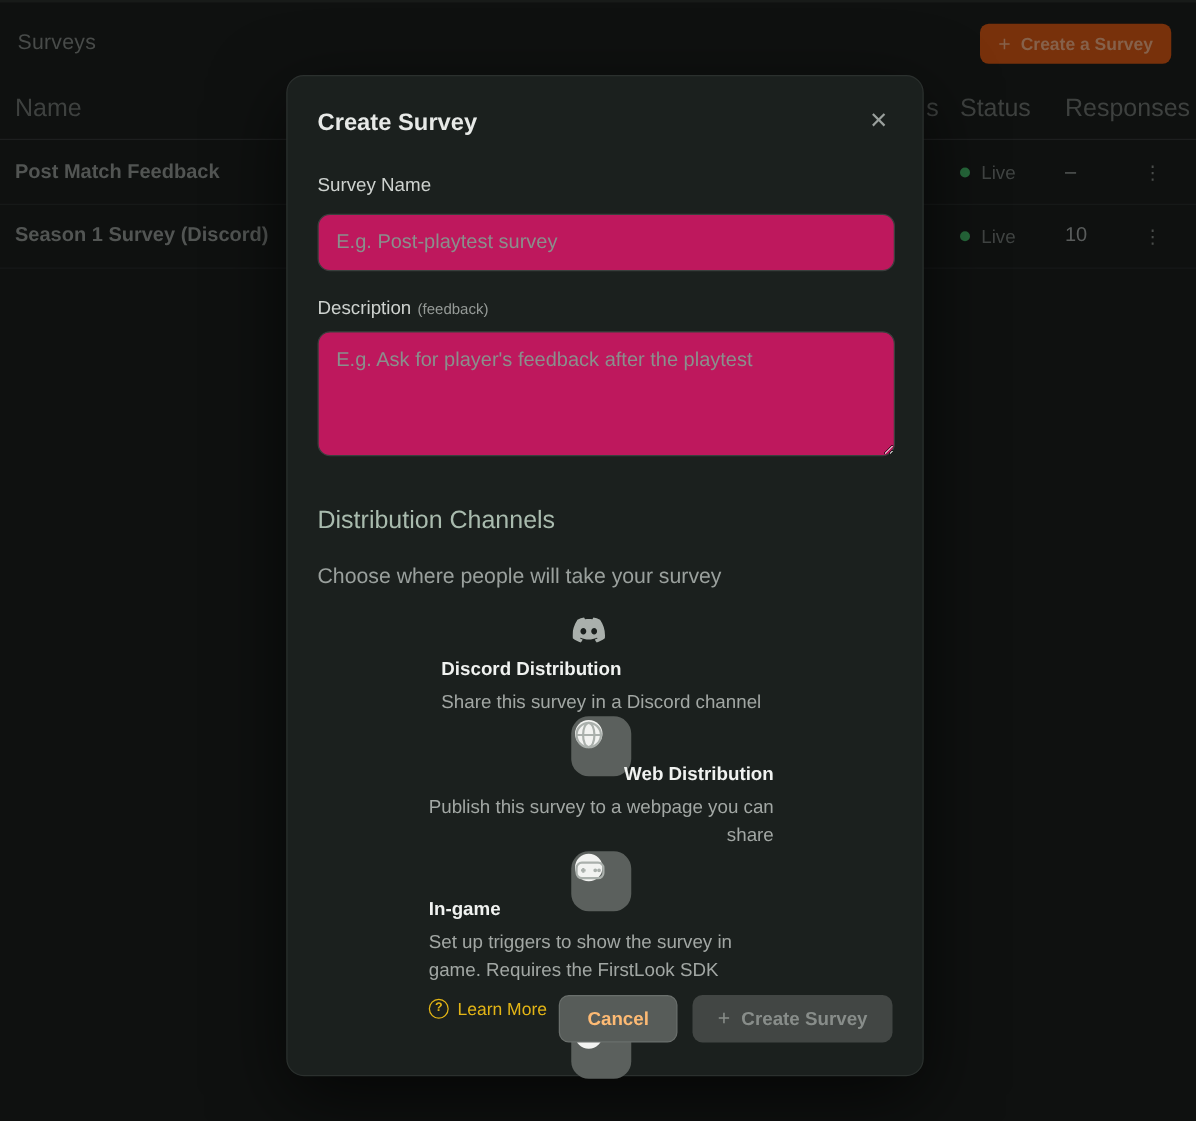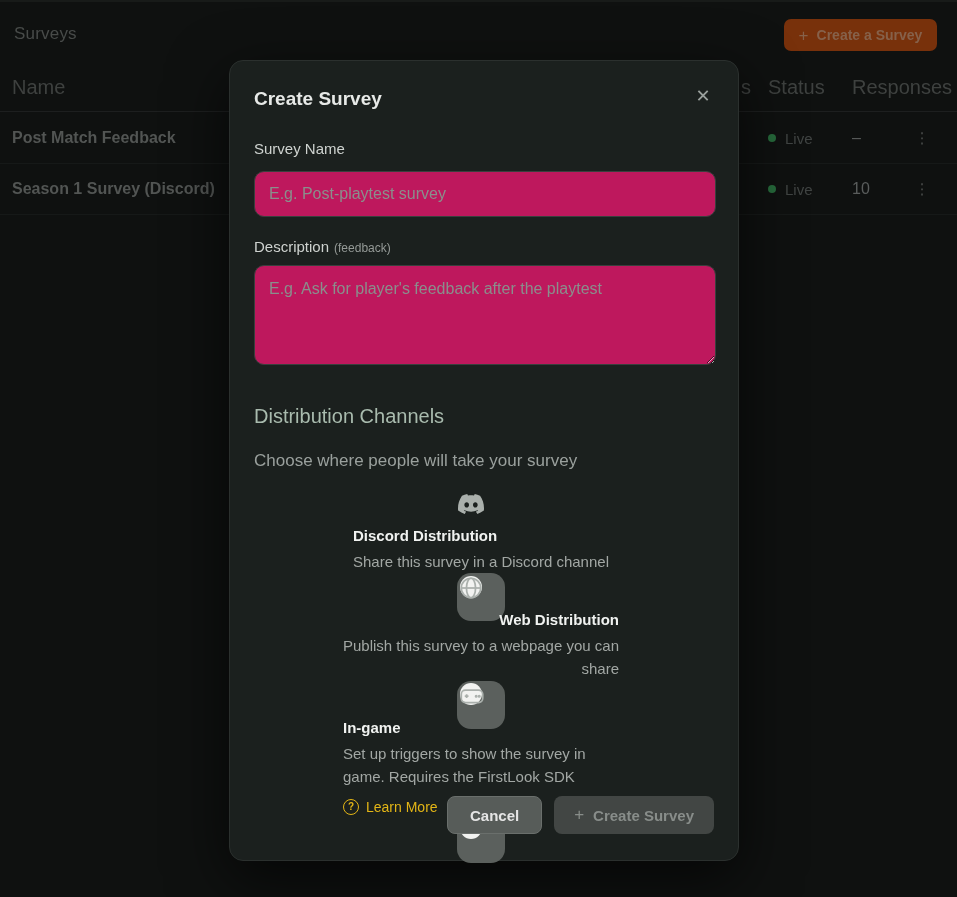--- a/index.html
+++ b/index.html
@@ -119,21 +119,21 @@
     background: #5b605d; position: relative; cursor: pointer;
   }
   .toggle .knob {
     position: absolute; left: 3px; top: 2.5px; width: 22px; height: 22px;
     border-radius: 50%; background: #f2f3f1;
   }
 
   .modal-footer { position: absolute; right: 24px; bottom: 26px; display: flex; gap: 12px; }
   .btn-cancel {
     height: 38px; padding: 0 22px; background: #575c59; border: 1px solid #6a6f6c;
-    border-radius: 8px; color: #e5e5e5; font-size: 15px; font-weight: bold;
+    border-radius: 8px; color: #fdba74; font-size: 15px; font-weight: bold;
     cursor: pointer; font-family: "Liberation Sans", sans-serif;
   }
   .btn-create {
     height: 38px; padding: 0 20px; background: #424644; border: none;
     border-radius: 8px; color: #888d8a; font-size: 15px; font-weight: bold;
     display: flex; align-items: center; gap: 9px; cursor: default;
     font-family: "Liberation Sans", sans-serif;
   }
   .btn-create .plus { font-weight: normal; font-size: 17px; }
   svg { display: block; }

